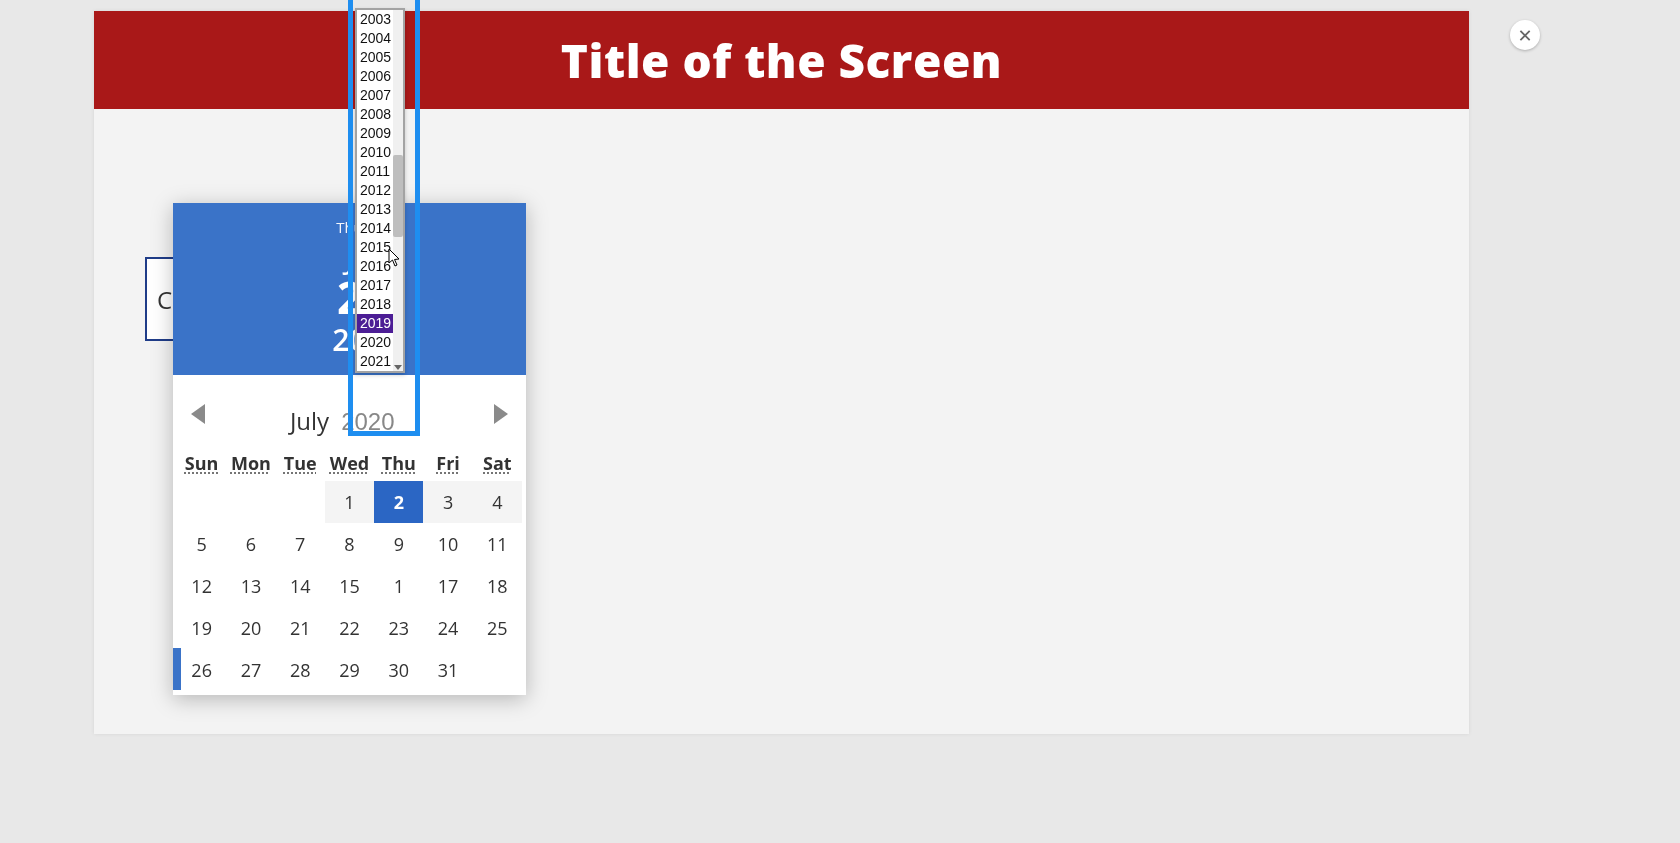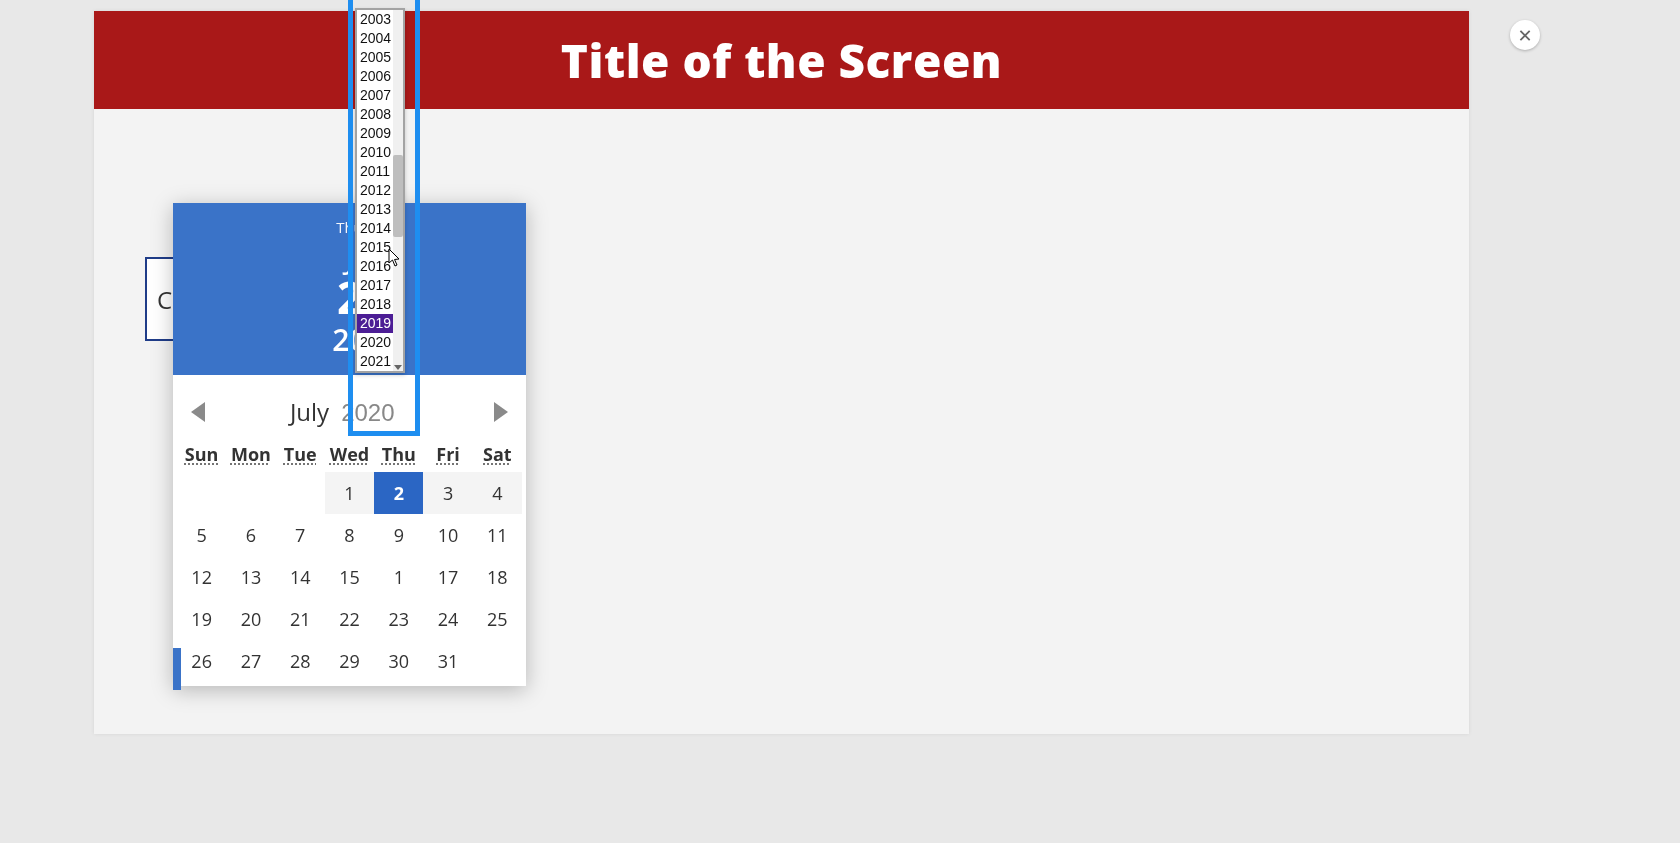--- a/index.html
+++ b/index.html
@@ -63,23 +63,23 @@
     text-align:center;
     padding:14px 0 20px;
   }
   .dp-weekday { font-size:15px; opacity:.95; }
   .dp-month-big { font-size:32px; font-weight:500; margin-top:4px; line-height:1; }
   .dp-day-big   { font-size:44px; font-weight:700; line-height:1; margin-top:2px; }
   .dp-year-big  { font-size:30px; font-weight:600; margin-top:6px; line-height:1; }
 
   .dp-nav {
     display:flex;
-    align-items:center;
+    align-items:flex-start;
     justify-content:space-between;
-    padding:20px 18px 6px;
+    padding:29px 18px 6px;
   }
   .dp-arrow {
     width:0;height:0;
     border-top:10px solid transparent;
     border-bottom:10px solid transparent;
     cursor:pointer;
   }
   .dp-arrow.left  { border-right:14px solid #8A8A8A; }
   .dp-arrow.right { border-left:14px solid #8A8A8A; }
   .dp-month-year {

